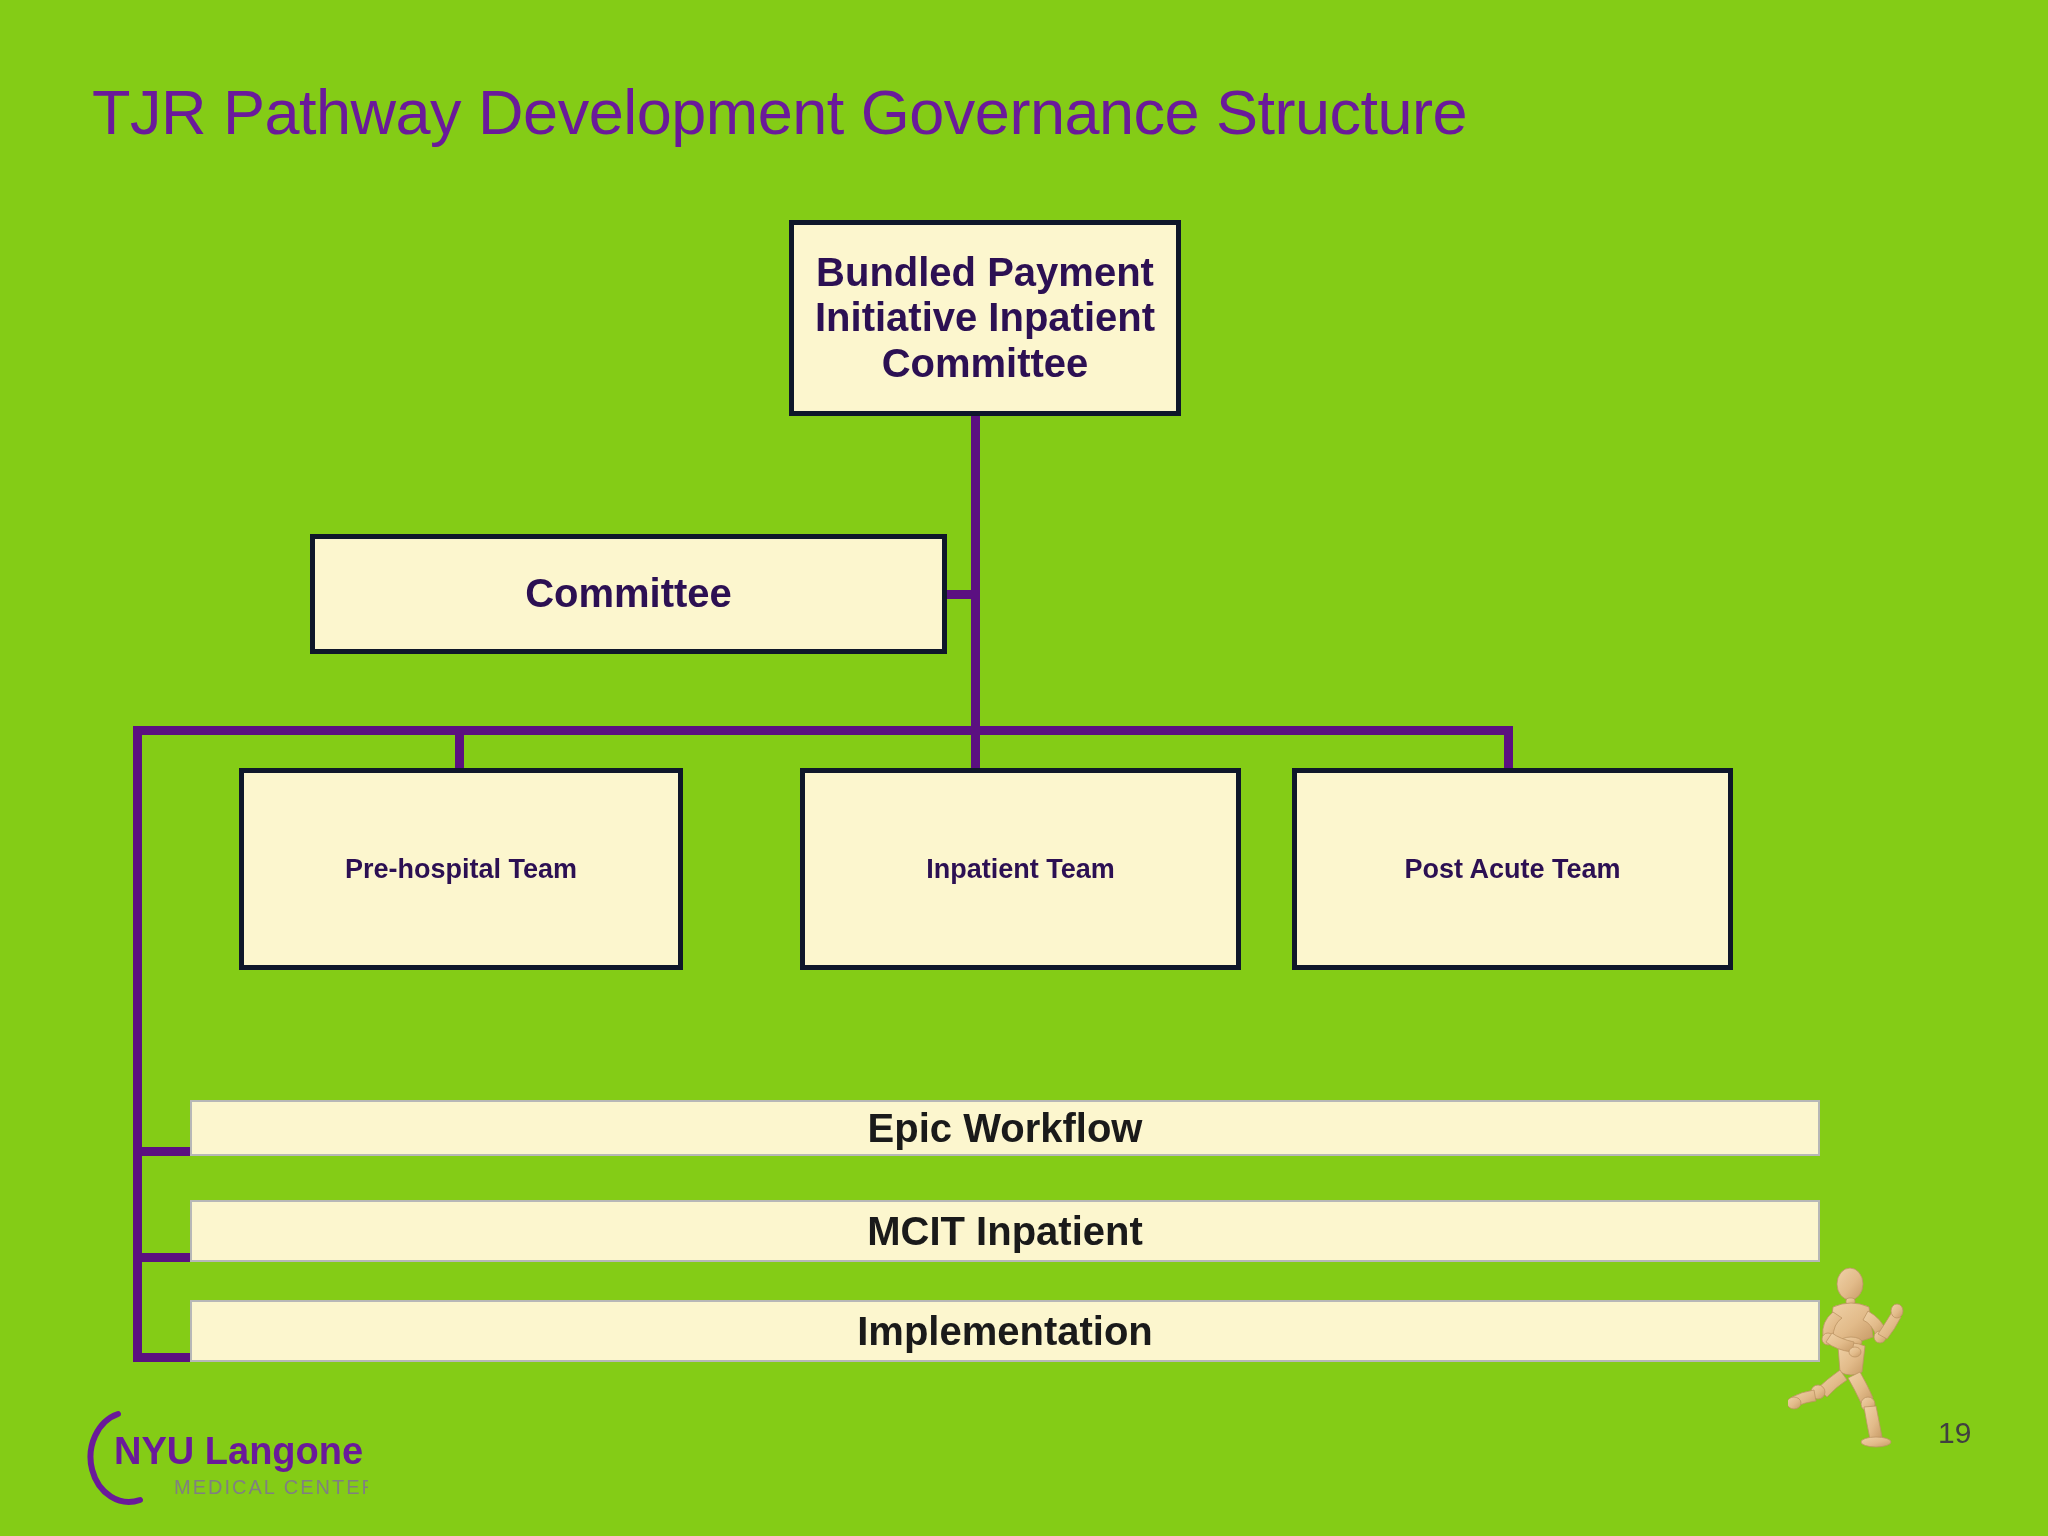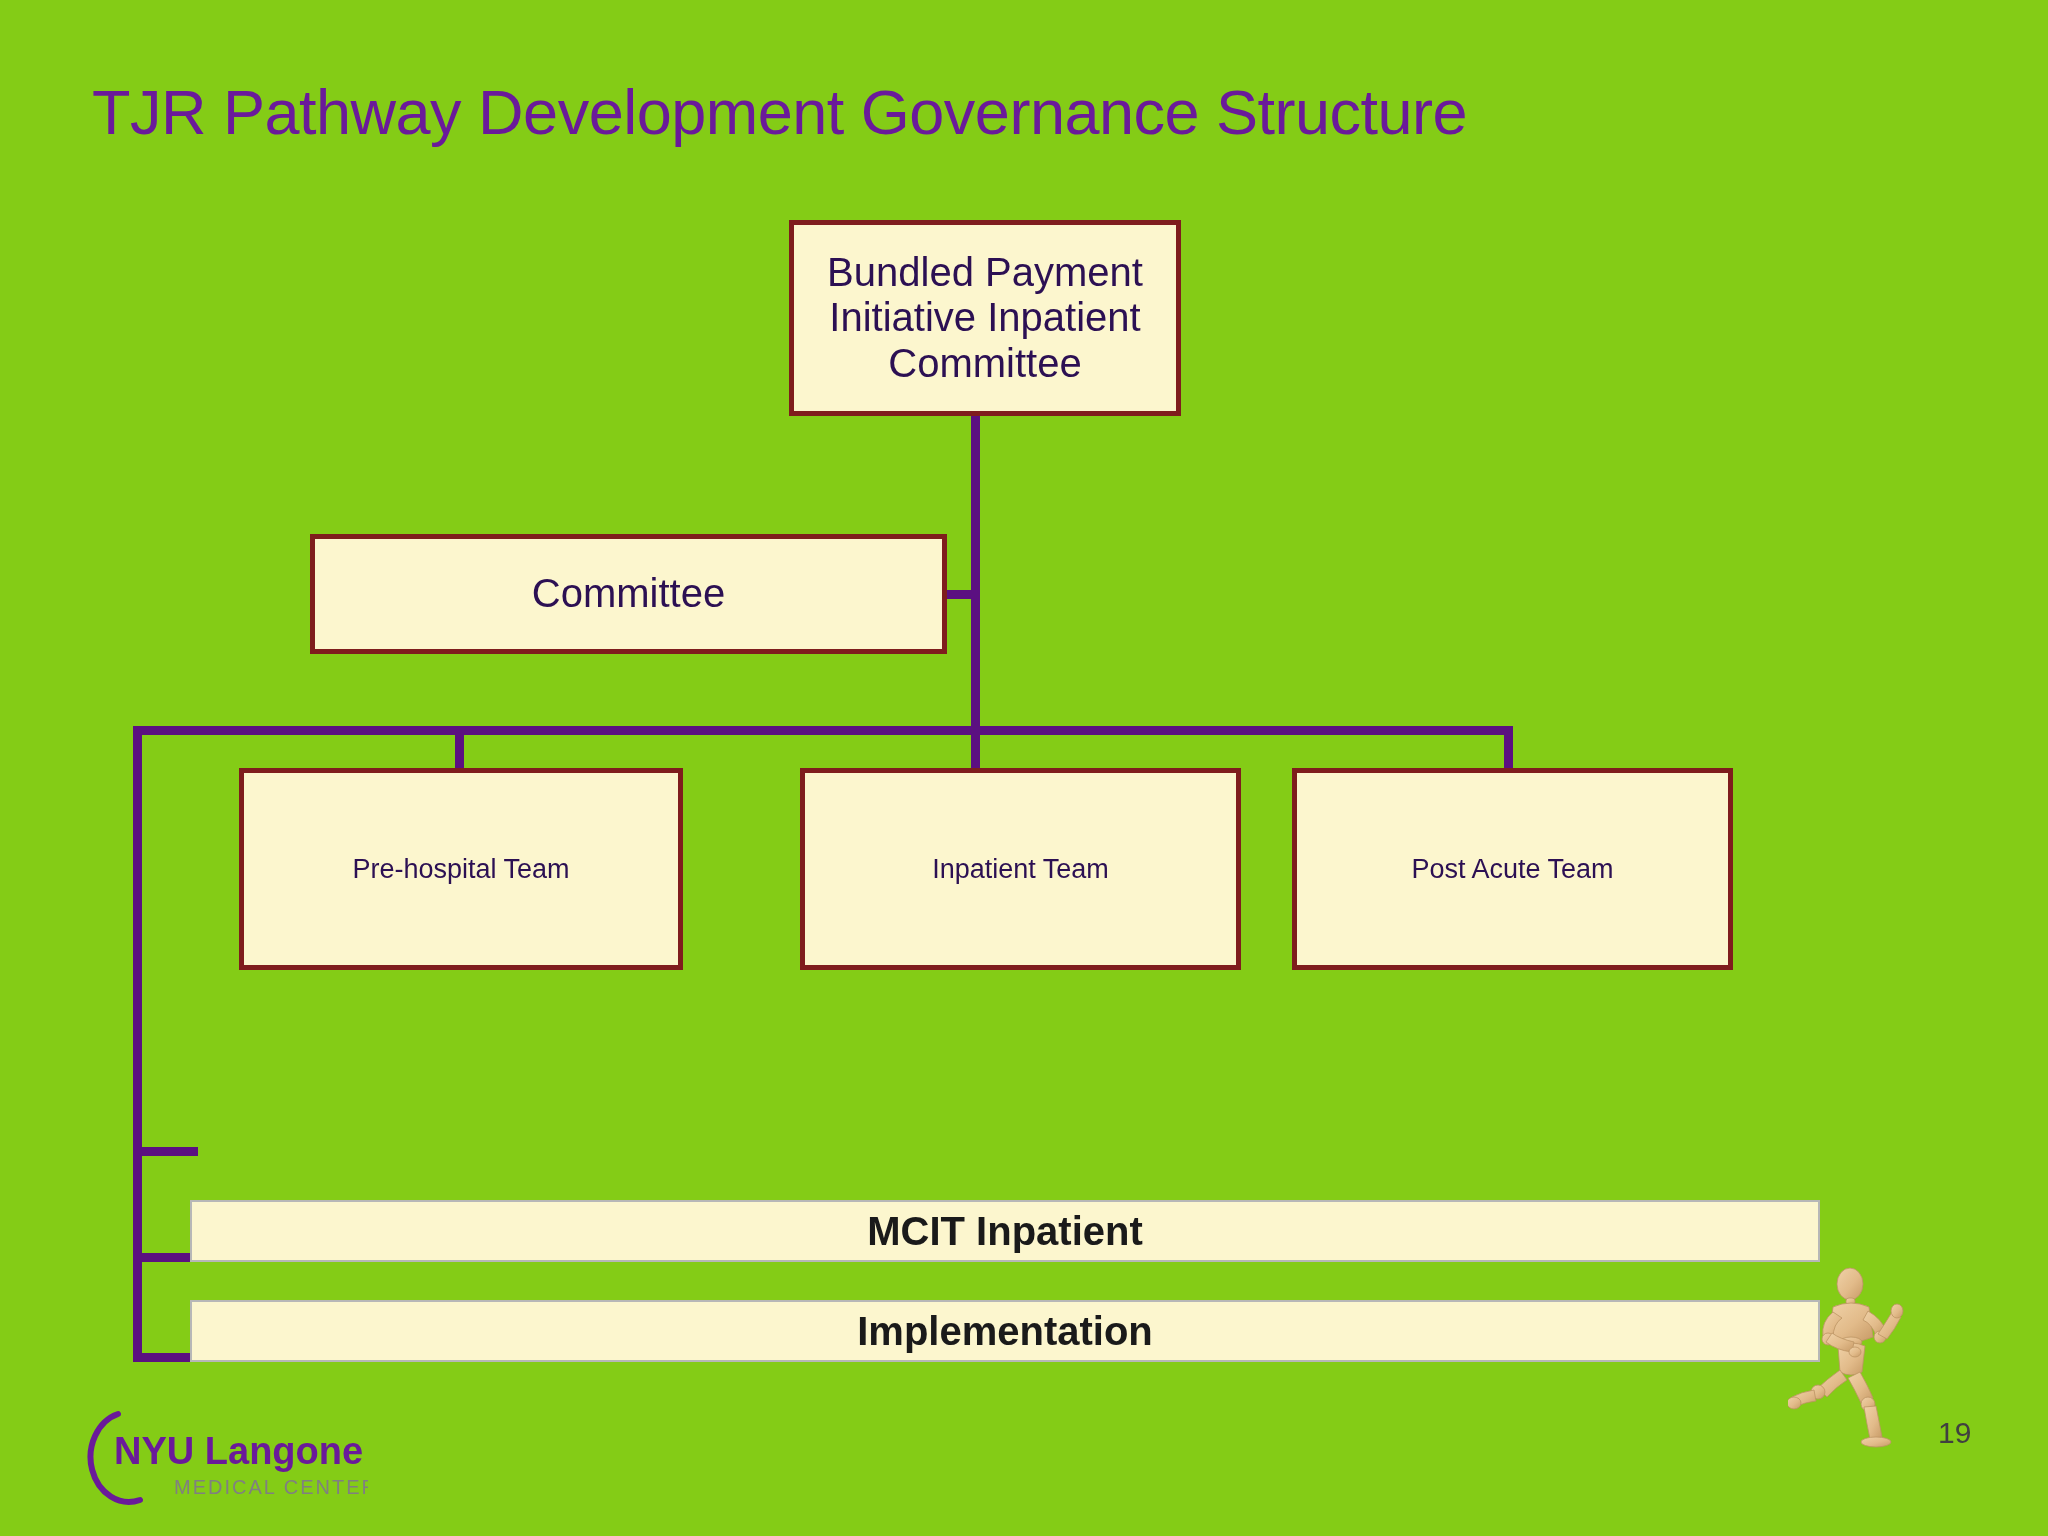--- a/index.html
+++ b/index.html
@@ -35,28 +35,28 @@
   
   .conn {
     position: absolute;
     background: #5B1081;
   }
 
   
   .orgbox {
     position: absolute;
     background: #FCF6CE;
-    border: 5px solid #7f1d1d;
+    border: 5px solid #0f172a;
     box-sizing: border-box;
     display: flex;
     align-items: center;
     justify-content: center;
     text-align: center;
     color: #2C1053;
-    font-weight: normal;
+    font-weight: bold;
     line-height: 1.13;
     padding: 12px 10px;
     box-sizing: border-box;
   }
   .orgbox.top      { font-size: 40px; }
   .orgbox.pathway  { font-size: 40px; }
   .orgbox.team     { font-size: 27px; }
 
   
   .barbox {
@@ -140,20 +140,23 @@
   </div>
 
   <div class="orgbox team" style="left:767px; top:768px; width:441px; height:202px;margin-left:33px;">
     <span>Inpatient Team</span>
   </div>
 
   <div class="orgbox team" style="left:1292px; top:768px; width:441px; height:202px;">
     <span>Post Acute Team</span>
   </div>
 
+  <div class="barbox" style="left:190px; top:1100px; width:1630px; height:56px;">
+    <span>Epic Workflow</span>
+  </div>
 
   <div class="barbox" style="left:190px; top:1200px; width:1630px; height:62px;">
     <span>MCIT Inpatient</span>
   </div>
 
   <div class="barbox" style="left:190px; top:1300px; width:1630px; height:62px;">
     <span>Implementation</span>
   </div>
 
   <svg id="runner" viewBox="0 0 130 190">

